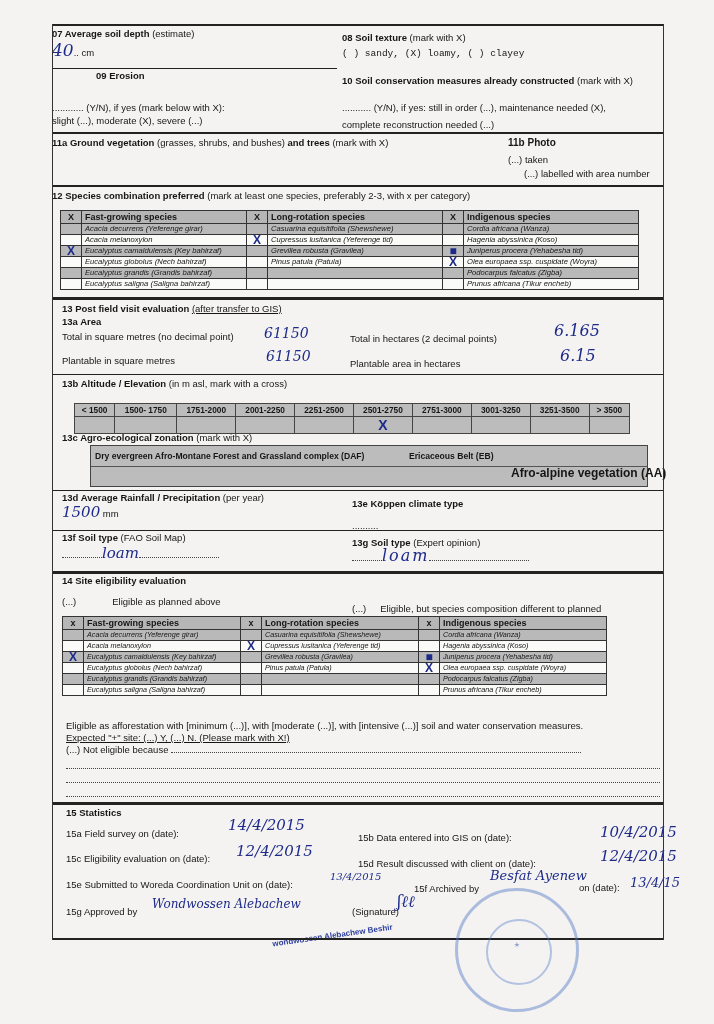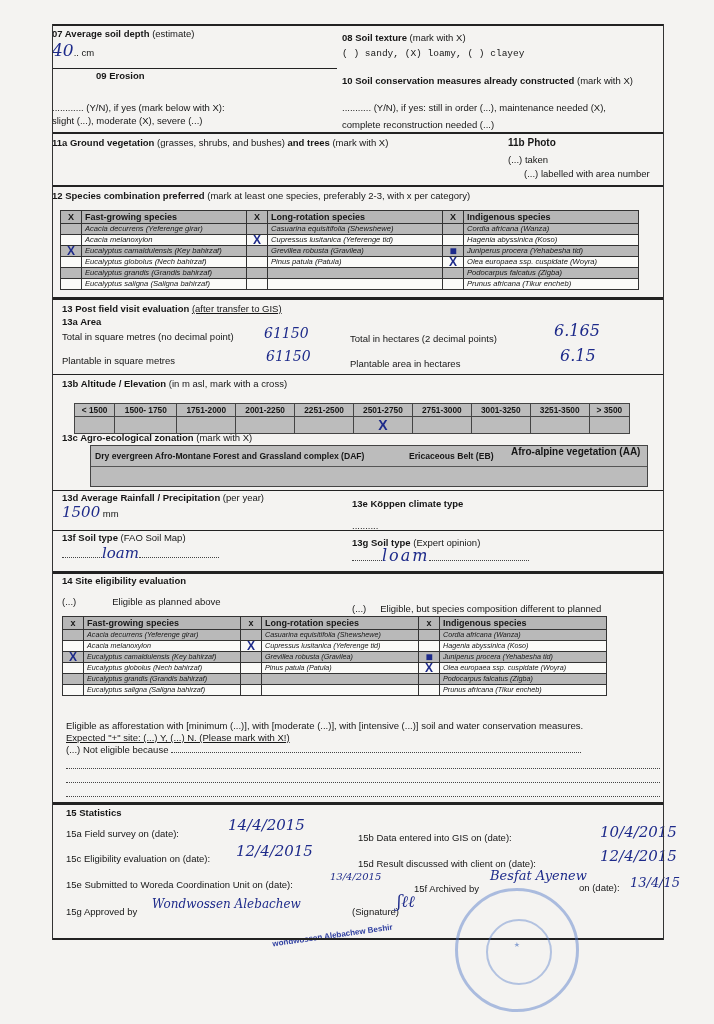--- a/index.html
+++ b/index.html
@@ -177,21 +177,21 @@
     </tr>
   </tbody>
     </table>
 
   <div class="t" style="left:10px;top:412px;">
     <span class="b">13c Agro-ecological zonation</span> <span>(mark with X)</span>
   </div>
   <div class="aez">
     <div class="t b" style="left:4px;top:4px;font-size:8.6px;">Dry evergreen Afro-Montane Forest and Grassland complex (DAF)</div>
     <div class="t b" style="left:318px;top:4px;font-size:8.6px;">Ericaceous Belt (EB)</div>
-    <div class="t b" style="left:420px;top:0;font-size:10px;">Afro-alpine vegetation (AA)</div>
+    <div class="t b" style="left:420px;top:21px;font-size:12px;">Afro-alpine vegetation (AA)</div>
     <div style="position:absolute;left:0;top:20px;width:100%;height:1px;background:#555;"></div>
   </div>
   <div class="hline" style="top:470px;height:1px;"></div>
 
   <div class="t" style="left:10px;top:472px;">
     <span class="b">13d Average Rainfall / Precipitation</span> <span>(per year)</span>
   </div>
   <div class="t" style="left:10px;top:486px;">
     <span class="hw" style="font-size:15px;">1500</span> <span>mm</span>
   </div>

